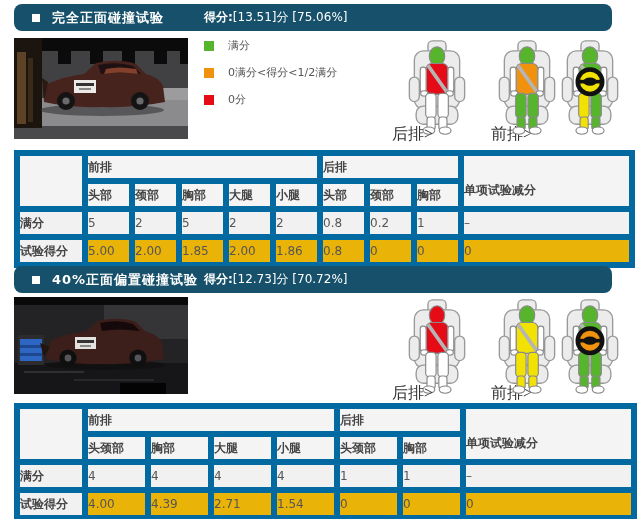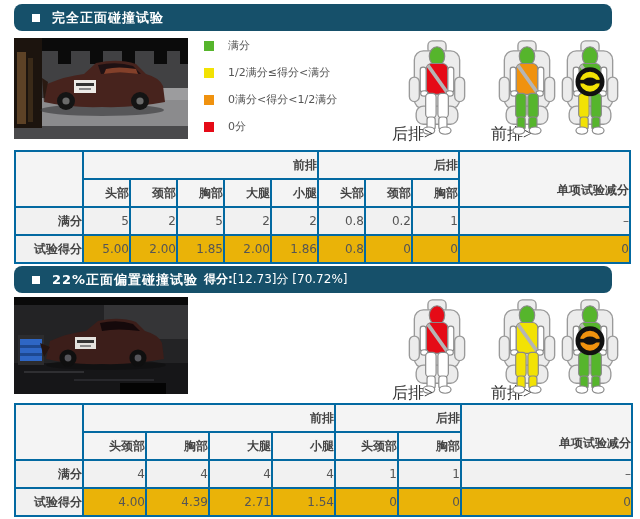--- a/index.html
+++ b/index.html
@@ -31,40 +31,41 @@
   .d-rear  { left:394px; }
   .d-front1 { left:484px; }
   .d-front2 { left:547px; }
   .row-label { position:absolute; top:86px; font-size:16px; color:#333;font-family:Liberation Serif, serif; }
   .lab-rear { left:378px; } .lab-front { left:477px; }
 
   
   table { position:absolute; left:14px; border-collapse:collapse; table-layout:fixed;
     font-size:12px; color:#555; background:#fff; }
   .tbl1 { top:150px; } .tbl2 { top:403px; }
-  td { border:2px solid #0369a1; height:28px; text-align:right; vertical-align:middle;
+  td { border:6px solid #0369a1; height:28px; text-align:left; vertical-align:middle;
     overflow:hidden; white-space:nowrap; }
   td.hdr { background:#f4f4f4; font-weight:bold; color:#444; }
   td.lbl { background:#f4f4f4; }
   td.last-hdr { vertical-align:bottom; padding-bottom:7px; }
   tr.full-row td { background:#f1f1f1; }
   tr.score-row td.row-lbl { background:#f1f1f1; }
   tr.score-row td { background:#eab308; }
   td.row-lbl { background:#f1f1f1; font-weight:bold; color:#444; }
   col.c-label { width:68px; } col.c-last { width:171px; }
   .tbl1 col.c-data { width:47px; } .tbl2 col.c-data { width:63px; }
 </style>
 </head>
 <body>
 
 <div class="page">
 
   <div class="header-bar hb1">
     <span class="bullet"></span>
     <span class="sec-title">完全正面碰撞试验</span>
+    <span class="sec-score"><span>得分:</span><span class="val">[13.51]分 [75.06%]</span></span>
   </div>
 
   <div class="content c1">
     <div class="photo">
       <svg width="174" height="101" viewBox="0 0 174 101">
         <rect width="174" height="101" fill="#414143"></rect>
         <rect x="0" y="0" width="174" height="13" fill="#0b0b0b"></rect>
         <rect x="44" y="0" width="13" height="26" fill="#0b0b0b"></rect>
         <rect x="76" y="0" width="13" height="26" fill="#0b0b0b"></rect>
         <rect x="108" y="0" width="13" height="26" fill="#0b0b0b"></rect>
@@ -90,24 +91,20 @@
         <path d="M30,64 L28,40 L34,44 Z" fill="#2a1a12"></path>
       </svg>
     </div>
 
     <div class="legend">
         <div class="legend-item">
      <span class="swatch" style="background:#56b52c"></span>
      <span class="legend-label">满分</span>
    </div>
         <div class="legend-item">
-     <span class="swatch" style="background:#f2e204"></span>
-     <span class="legend-label">1/2满分≤得分&lt;满分</span>
-   </div>
-        <div class="legend-item">
      <span class="swatch" style="background:#f0920e"></span>
      <span class="legend-label">0满分&lt;得分&lt;1/2满分</span>
    </div>
         <div class="legend-item">
      <span class="swatch" style="background:#e50b17"></span>
      <span class="legend-label">0分</span>
    </div>
       </div>
 
     <div class="dummies">
@@ -246,21 +243,21 @@
           <td>0.8</td>
           <td>0</td>
           <td>0</td>
           <td>0</td>
         </tr>
       </tbody>
     </table>
 
   <div class="header-bar hb2">
     <span class="bullet"></span>
-    <span class="sec-title">22%正面偏置碰撞试验</span>
+    <span class="sec-title">40%正面偏置碰撞试验</span>
     <span class="sec-score"><span>得分:</span><span class="val">[12.73]分 [70.72%]</span></span>
   </div>
 
   <div class="content c2">
     <div class="photo">
       <svg width="174" height="97" viewBox="0 0 174 97">
         <rect width="174" height="97" fill="#232325"></rect>
         <rect x="90" y="0" width="84" height="42" fill="#353537"></rect>
         <rect x="0" y="0" width="174" height="8" fill="#0a0a0a"></rect>
         <rect x="0" y="66" width="174" height="31" fill="#161618"></rect>

